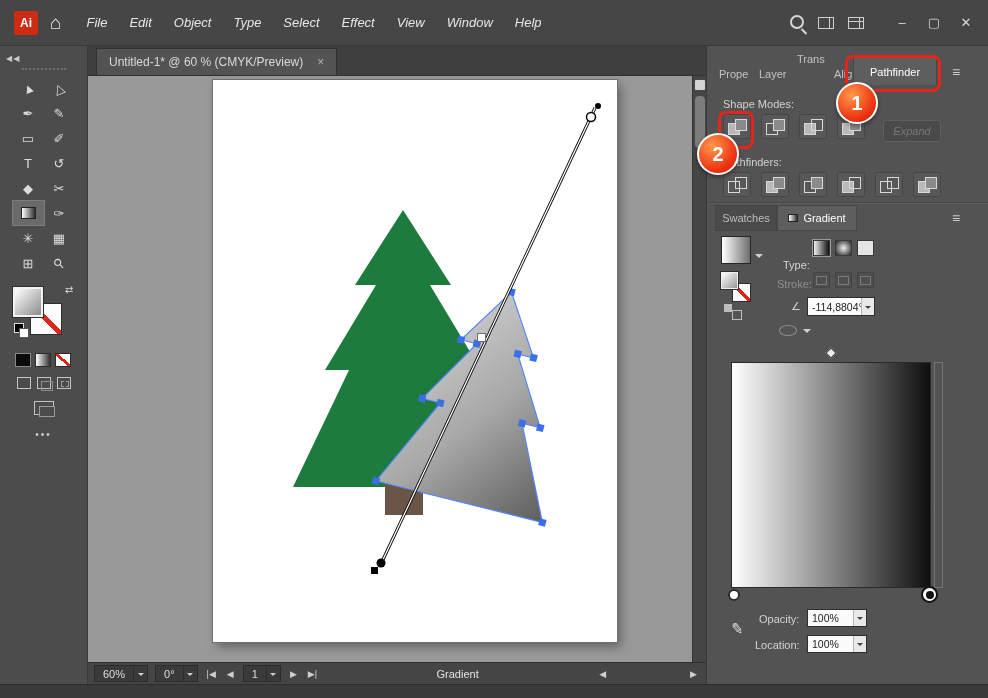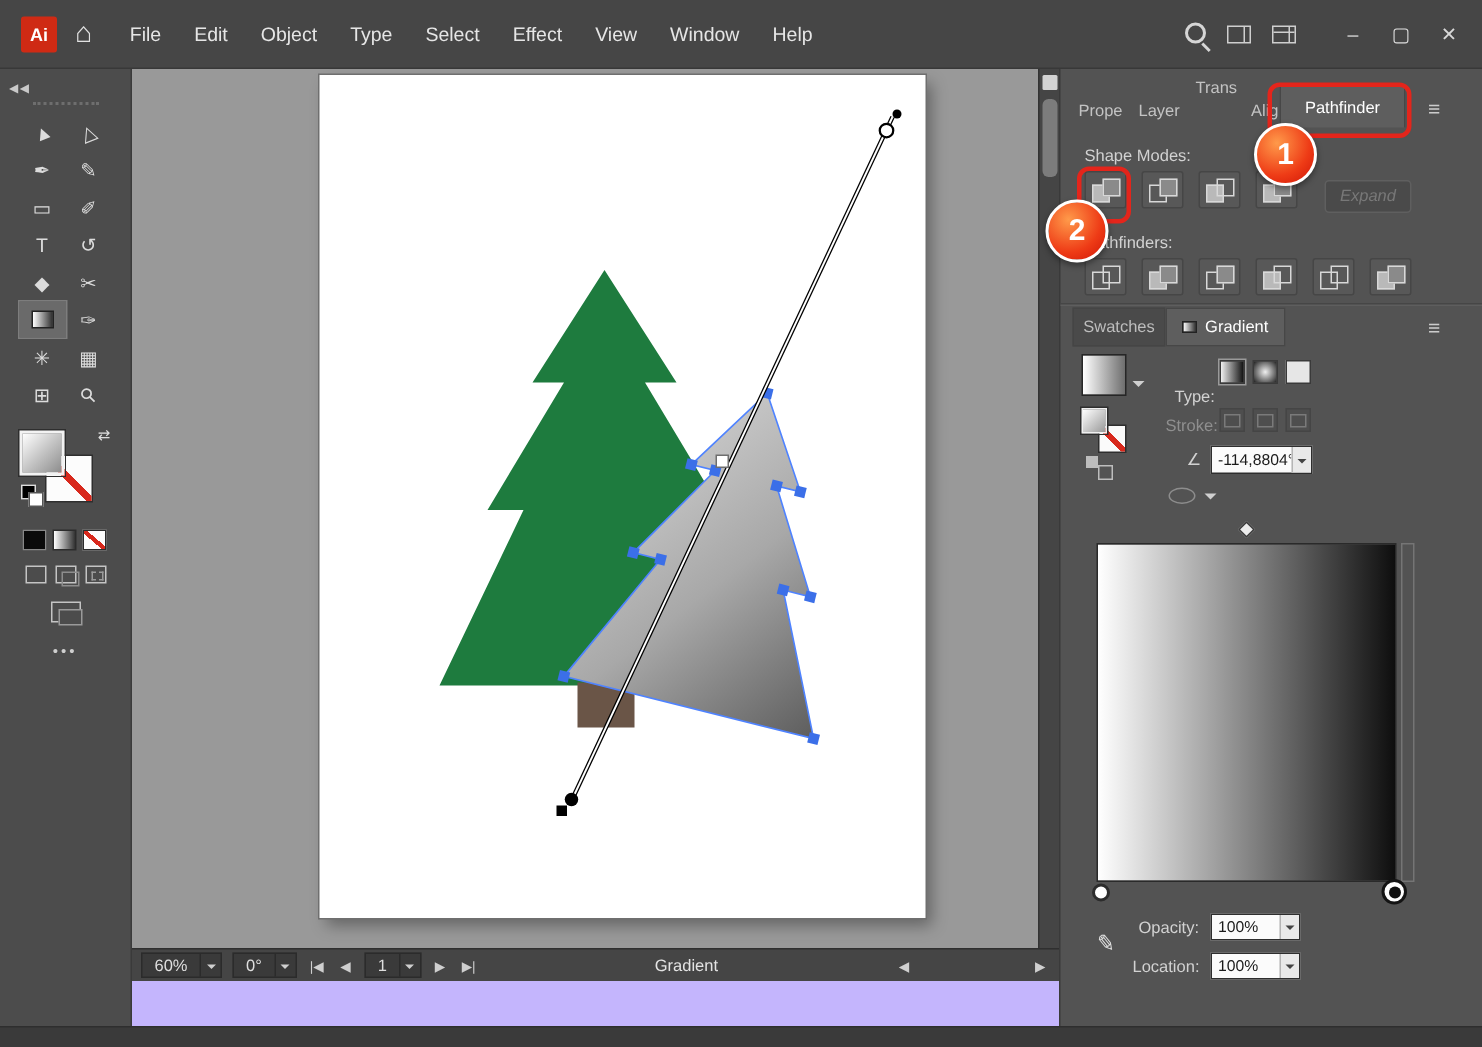--- a/index.html
+++ b/index.html
@@ -5,21 +5,21 @@
   * { margin:0; padding:0; box-sizing:border-box; }
   html,body { width:988px; height:698px; }
   body { font-family:"Liberation Sans", sans-serif; background:#4f4f4f; overflow:hidden; }
   .app { position:relative; width:988px; height:698px; background:#c4b5fd; overflow:hidden; }
 
   
   .titlebar { height:46px; background:#464646; display:flex; align-items:center; padding:0 8px 0 14px; border-bottom:1px solid #383838; }
   .ai-logo { width:24px; height:24px; background:#cf2a14; color:#fff; font-weight:bold; font-size:12px; display:flex; align-items:center; justify-content:center; border-radius:2px; }
   .home-icon { color:#e2e2e2; font-size:19px; margin:0 14px 0 12px; }
   .menus { display:flex; }
-  .menu-item { color:#e6e6e6; font-size:13px; padding:6px 11px; cursor:default; }
+  .menu-item { color:#e6e6e6; font-size:13px; padding:6px 11px; cursor:default;font-style:italic; }
   .tb-right { margin-left:auto; display:flex; align-items:center; gap:14px; }
   .search-icon { width:14px; height:14px; border:2px solid #d6d6d6; border-radius:50%; position:relative; transform:translateY(-1px); }
   .search-icon::after { content:""; position:absolute; width:2px; height:7px; background:#d6d6d6; left:11px; top:11px; transform:rotate(-45deg); }
   .ws-icon { width:16px; height:12px; border:1px solid #cfcfcf; position:relative; }
   .ws-icon::after { content:""; position:absolute; top:0; bottom:0; right:3px; width:1px; background:#cfcfcf; }
   .ws-icon.alt::before { content:""; position:absolute; left:0; right:0; top:3px; height:1px; background:#cfcfcf; }
   .win-btns { display:flex; align-items:center; gap:4px; margin-left:10px; }
   .win-btn { color:#d8d8d8; font-size:13px; width:28px; text-align:center; padding:3px 0; }
 
   
@@ -234,20 +234,26 @@
       <div class="dmode-row">
         <div class="dmode"></div>
         <div class="dmode behind"></div>
         <div class="dmode inside"></div>
       </div>
       <div class="smode"></div>
       <div class="dock-more">•••</div>
     </div>
 
     <div class="center">
+      <div class="tabbar">
+        <div class="doc-tab">
+          <span class="doc-tab-title">Untitled-1* @ 60 % (CMYK/Preview)</span>
+          <span class="doc-tab-close">×</span>
+        </div>
+      </div>
 
       <div class="canvas-area">
         <div class="artboard">
           <svg width="404" height="562" viewBox="0 0 404 562">
             <defs>
               <linearGradient id="grayGrad" x1="0" y1="0" x2="1" y2="1">
                 <stop offset="0" stop-color="#dcdcdc"></stop>
                 <stop offset="0.55" stop-color="#a8a8a8"></stop>
                 <stop offset="1" stop-color="#5d5d5d"></stop>
               </linearGradient>

